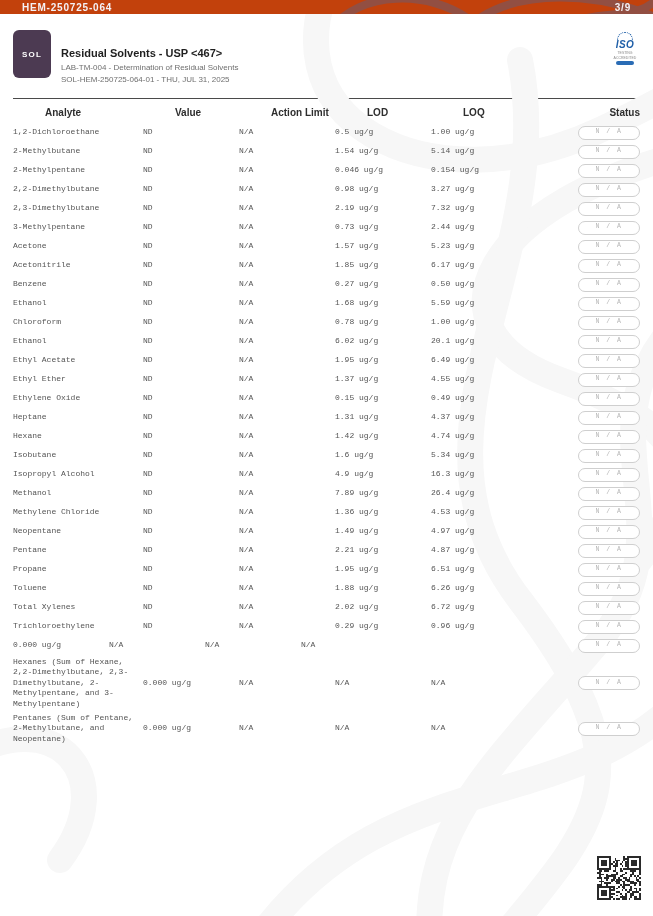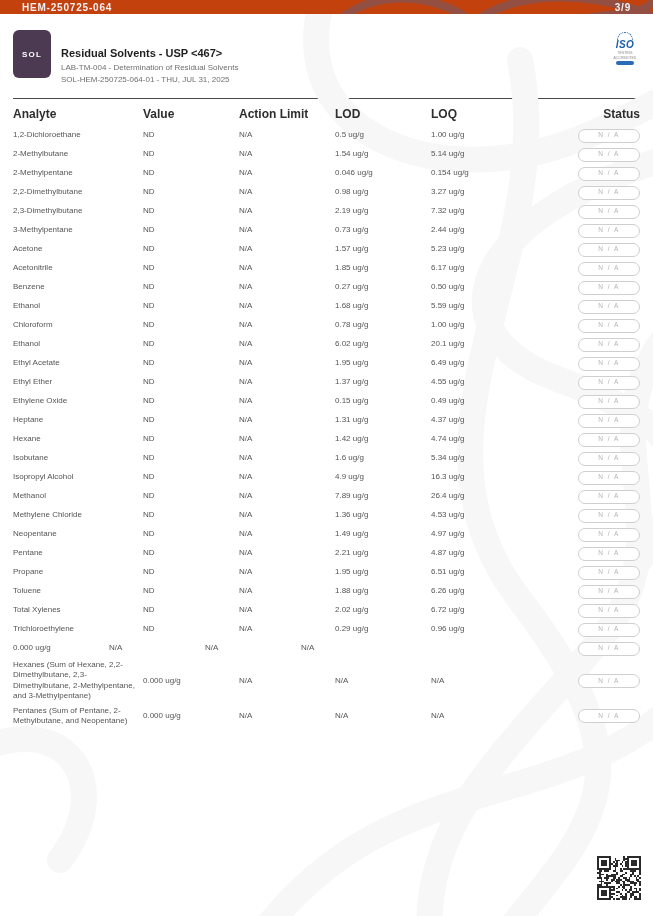--- a/index.html
+++ b/index.html
@@ -54,26 +54,26 @@
     margin:1px auto 0;width:18px;height:4px;border-radius:2px;
     background:#2a6cb5;color:#fff;font-size:2.8px;line-height:4px;text-align:center;
     letter-spacing:0.3px;
   }
   .divider{border:none;border-top:1px solid #4a4a4a;margin:2px 13px 0 13px;}
   
   .table{position:relative;z-index:1;margin:0 13px;}
   .thead{
     display:flex;align-items:center;
     padding:8px 0 5px 0;
-    font-size:12px;font-weight:bold;color:#2e2e2e;
+    font-size:10px;font-weight:bold;color:#2e2e2e;margin-left:32px;
   }
   .trow{
     display:flex;align-items:center;
     min-height:19px;
-    font-size:8px;color:#555;
+    font-size:8px;color:#555;font-family:Liberation Mono, monospace;
   }
   .trow .cell{padding:2px 6px 2px 0;box-sizing:border-box;line-height:1.3;}
   .thead .cell{padding-right:6px;box-sizing:border-box;}
   .c-analyte{width:130px;flex:0 0 130px;}
   .c-value{width:96px;flex:0 0 96px;}
   .c-action{width:96px;flex:0 0 96px;}
   .c-lod{width:96px;flex:0 0 96px;}
   .c-loq{flex:1;}
   .c-status{width:64px;flex:0 0 64px;display:flex;justify-content:flex-end;padding-right:0 !important;}
   .thead .c-status{display:block;text-align:right;}

